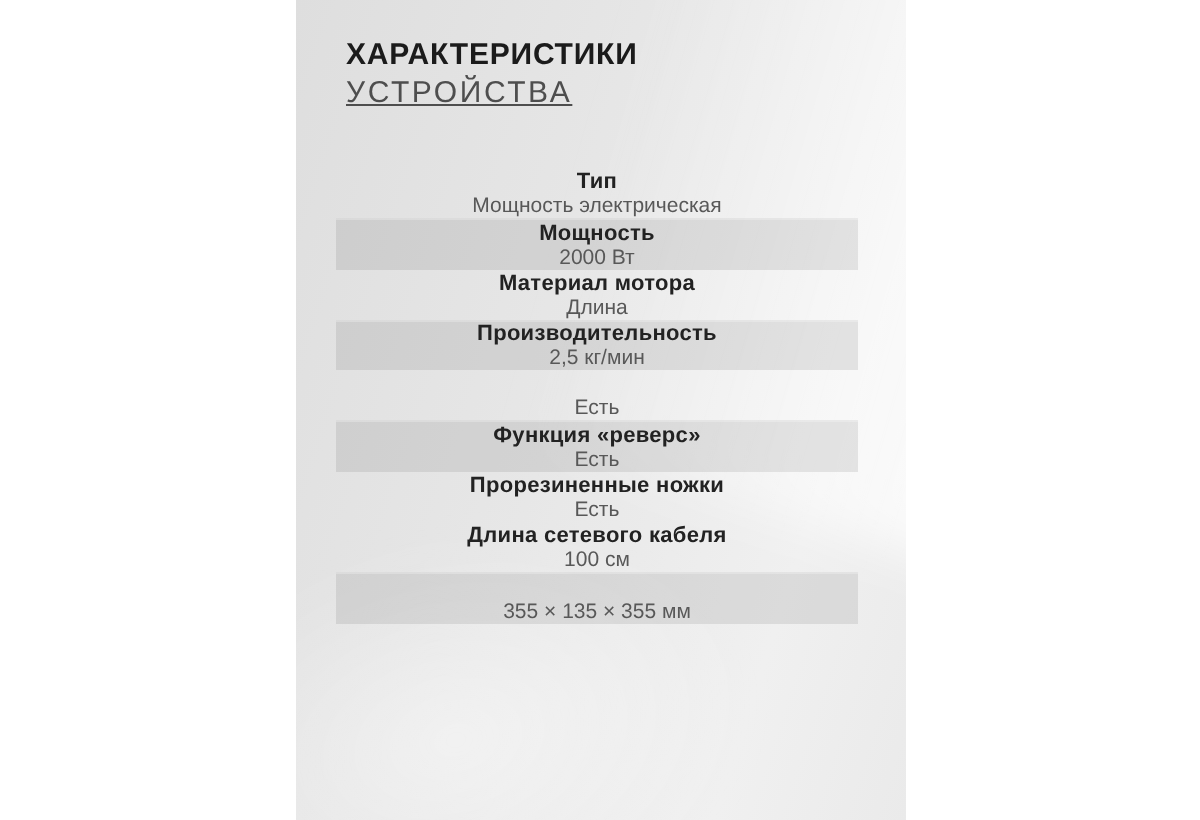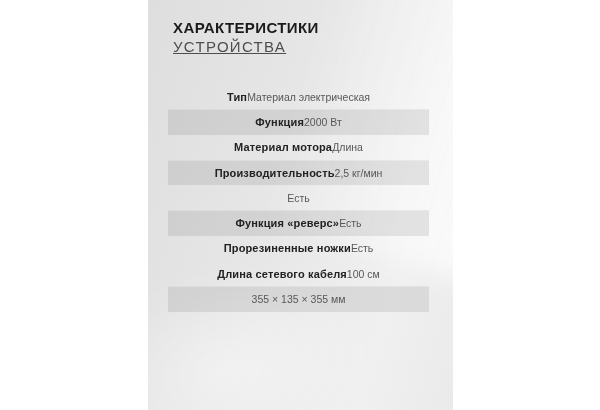--- a/index.html
+++ b/index.html
@@ -71,24 +71,25 @@
   }
   .spec-table {
     position: absolute;
     left: 20px;
     top: 84px;
     width: 261px;
   }
   .spec-row {
     height: 25.3px;
     display: flex;
-    justify-content: center;
+    justify-content: flex-end;
     align-items: center;
     padding: 0 9px;
     box-sizing: border-box;
+    flex-direction: column;
   }
   .spec-row.alt {
     background: rgba(60,60,60,0.115);
     box-shadow: inset 0 1px 0 rgba(255,255,255,0.25);
   }
   .spec-label {
     font-size: 11px;
     font-weight: 700;
     color: #222222;
     letter-spacing: 0.15px;
@@ -111,24 +112,24 @@
     <div class="streak-bottom-left"></div>
 
     <div class="title-block">
       <div class="title-line1">ХАРАКТЕРИСТИКИ</div>
       <div class="title-line2">УСТРОЙСТВА</div>
     </div>
 
     <div class="spec-table" id="spec-table">
         <div class="spec-row">
           <span class="spec-label">Тип</span>
-          <span class="spec-value">Материал электрическая</span>
+          <span class="spec-value">Мощность электрическая</span>
         </div>
         <div class="spec-row alt">
-          <span class="spec-label">Функция</span>
+          <span class="spec-label">Мощность</span>
           <span class="spec-value">2000 Вт</span>
         </div>
         <div class="spec-row">
           <span class="spec-label">Материал мотора</span>
           <span class="spec-value">Длина</span>
         </div>
         <div class="spec-row alt">
           <span class="spec-label">Производительность</span>
           <span class="spec-value">2,5 кг/мин</span>
         </div>

